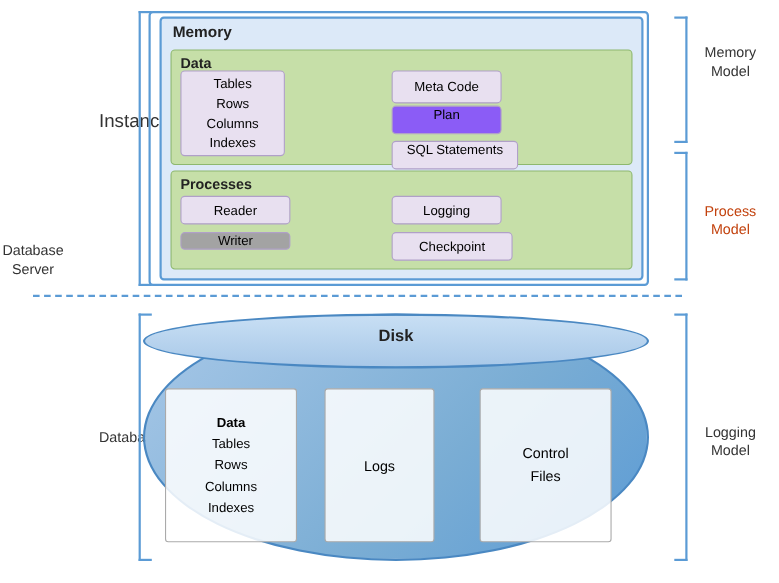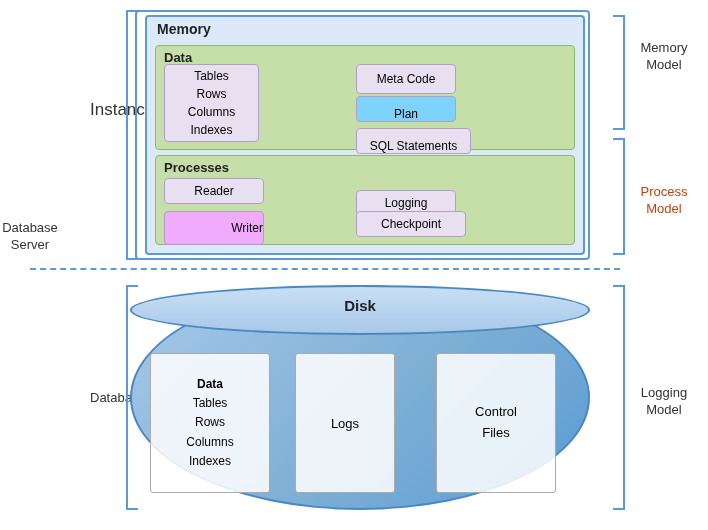--- a/index.html
+++ b/index.html
@@ -174,41 +174,41 @@
       font-size: 12px;
     }
 
     
     .plan-box {
       position: absolute;
       top: 50px;
       left: 200px;
       width: 100px;
       height: 26px;
-      background: #7dd3fc;
-      border: 1px solid #b0a0c8;
-      border-radius: 4px;
-      display: flex;
-      align-items: flex-end;
+      background: #8b5cf6;
+      border: 1px solid #b0a0c8;
+      border-radius: 4px;
+      display: flex;
+      align-items: flex-start;
       justify-content: center;
       font-size: 12px;
     }
 
     
     .sql-box {
       position: absolute;
       top: 82px;
       left: 200px;
       width: 115px;
       height: 26px;
       background: #e8e0f0;
       border: 1px solid #b0a0c8;
       border-radius: 4px;
       display: flex;
-      align-items: flex-end;
+      align-items: flex-start;
       justify-content: center;
       font-size: 12px;
       white-space: nowrap;
     }
 
     
     .processes-section {
       position: absolute;
       top: 138px;
       left: 8px;
@@ -241,46 +241,46 @@
       border-radius: 4px;
       display: flex;
       align-items: center;
       justify-content: center;
       font-size: 12px;
     }
 
     
     .logging-box {
       position: absolute;
-      top: 34px;
+      top: 22px;
       left: 200px;
       width: 100px;
       height: 26px;
       background: #e8e0f0;
       border: 1px solid #b0a0c8;
       border-radius: 4px;
       display: flex;
       align-items: center;
       justify-content: center;
       font-size: 12px;
     }
 
     
     .writer-box {
       position: absolute;
       top: 55px;
       left: 8px;
       width: 100px;
-      height: 34px;
-      background: #f0abfc;
-      border: 1px solid #b0a0c8;
-      border-radius: 4px;
-      display: flex;
-      align-items: center;
-      justify-content: flex-end;
+      height: 16px;
+      background: #a3a3a3;
+      border: 1px solid #b0a0c8;
+      border-radius: 4px;
+      display: flex;
+      align-items: center;
+      justify-content: center;
       font-size: 12px;
     }
 
     
     .checkpoint-box {
       position: absolute;
       top: 55px;
       left: 200px;
       width: 110px;
       height: 26px;

